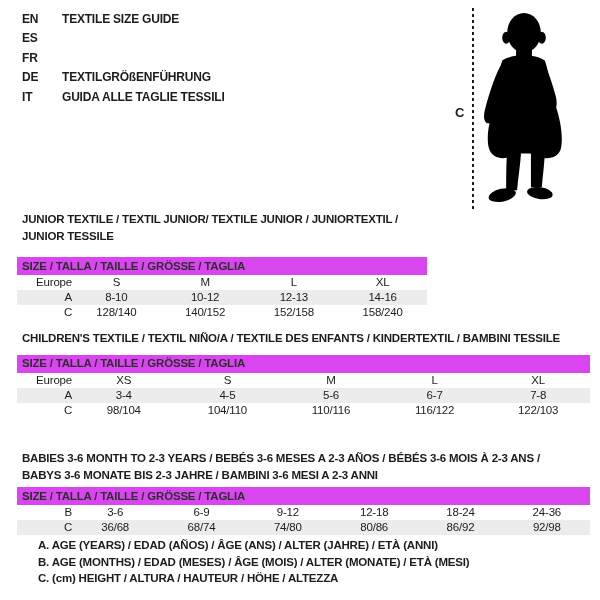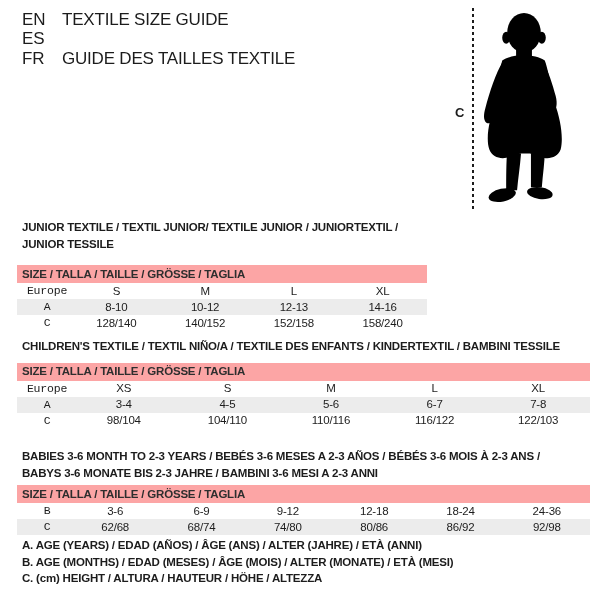--- a/index.html
+++ b/index.html
@@ -7,70 +7,77 @@
   body {
     position: relative;
     background: #ffffff;
     font-family: "Liberation Sans", sans-serif;
     color: #1c1c1c;
     overflow: hidden;
   }
 
   
   .lang-block { position: absolute; left: 22px; top: 10px; }
-  .lang-row { display: flex; font-weight: normal; font-size: 17px; line-height: 19.4px; letter-spacing: -0.2px; align-items: flex-end; }
+  .lang-row { display: flex; font-weight: bold; font-size: 12px; line-height: 19.4px; letter-spacing: -0.2px; align-items: flex-end; }
   .lang-code { width: 40px; }
 
   
   .dash-line {
     position: absolute; left: 472px; top: 8px; width: 2px; height: 202px;
     background: repeating-linear-gradient(to bottom, #1c1c1c 0 3px, transparent 3px 6px);
   }
   .height-label { position: absolute; left: 455px; top: 105px; font-weight: bold; font-size: 13px; }
   .baby-svg { position: absolute; left: 480px; top: 9px; }
 
   
-  .section { position: absolute; left: 17px; margin-top: 8px; }
+  .section { position: absolute; left: 17px; }
   #sec-junior { top: 211px; width: 410px; }
   #sec-children { top: 330px; width: 573px; }
-  #sec-babies { top: 440px; width: 573px; }
+  #sec-babies { top: 450px; width: 573px; }
   .sec-title { font-weight: bold; font-size: 11.5px; line-height: 16.5px; letter-spacing: -0.2px; margin-left: 5px; }
   #sec-junior table { margin-top: 13px; }
   #sec-children table { margin-top: 8px; }
   #sec-babies table { margin-top: 4px; }
 
   table { border-collapse: collapse; table-layout: fixed; width: 100%; font-size: 11.5px; letter-spacing: -0.2px; }
   col.label-col { width: 55px; }
   th.size-bar {
-    background: #fca5a5; font-weight: bold; text-align: left;
+    background: #d946ef; font-weight: bold; text-align: left;
     padding: 2px 0 3px 5px; height: 18px; font-size: 11.5px; color: #2e2e2e;
   }
   tbody td { padding: 1px 0 2px; height: 15px; font-weight: normal; }
-  td.row-label { text-align: center; padding-left: 5px; font-family: Liberation Mono, monospace; }
+  td.row-label { text-align: right; padding-left: 5px; }
   td.val { text-align: center; }
   tbody tr:nth-child(even) td { background: #ececec; }
 
   
-  .legend { position: absolute; left: 22px; top: 537px; }
+  .legend { position: absolute; left: 38px; top: 537px; }
   .legend-line { font-weight: bold; font-size: 11.5px; line-height: 16.5px; letter-spacing: -0.2px; }
 </style>
 </head>
 <body>
 
 <div class="lang-block">
     <div class="lang-row">
       <span class="lang-code">EN</span>
       <span class="lang-title">TEXTILE SIZE GUIDE</span>
     </div>
     <div class="lang-row">
       <span class="lang-code">ES</span>
     </div>
     <div class="lang-row">
       <span class="lang-code">FR</span>
-      <span class="lang-title">GUIDE DES TAILLES TEXTILE</span>
+    </div>
+    <div class="lang-row">
+      <span class="lang-code">DE</span>
+      <span class="lang-title">TEXTILGRÖßENFÜHRUNG</span>
+    </div>
+    <div class="lang-row">
+      <span class="lang-code">IT</span>
+      <span class="lang-title">GUIDA ALLE TAGLIE TESSILI</span>
     </div>
   </div>
 
 <div class="dash-line"></div>
 <div class="height-label">C</div>
 <svg class="baby-svg" width="90" height="198" viewBox="0 0 90 200" aria-hidden="true">
   <g fill="#000000">
     <ellipse cx="44" cy="24" rx="17" ry="20"></ellipse>
     <ellipse cx="26" cy="29" rx="4" ry="6"></ellipse>
     <ellipse cx="62" cy="29" rx="4" ry="6"></ellipse>
@@ -186,21 +193,21 @@
           <td class="row-label">B</td>
           <td class="val">3-6</td>
           <td class="val">6-9</td>
           <td class="val">9-12</td>
           <td class="val">12-18</td>
           <td class="val">18-24</td>
           <td class="val">24-36</td>
         </tr>
         <tr>
           <td class="row-label">C</td>
-          <td class="val">62/68</td>
+          <td class="val">36/68</td>
           <td class="val">68/74</td>
           <td class="val">74/80</td>
           <td class="val">80/86</td>
           <td class="val">86/92</td>
           <td class="val">92/98</td>
         </tr>
       </tbody>
   </table>
 </section>
 

